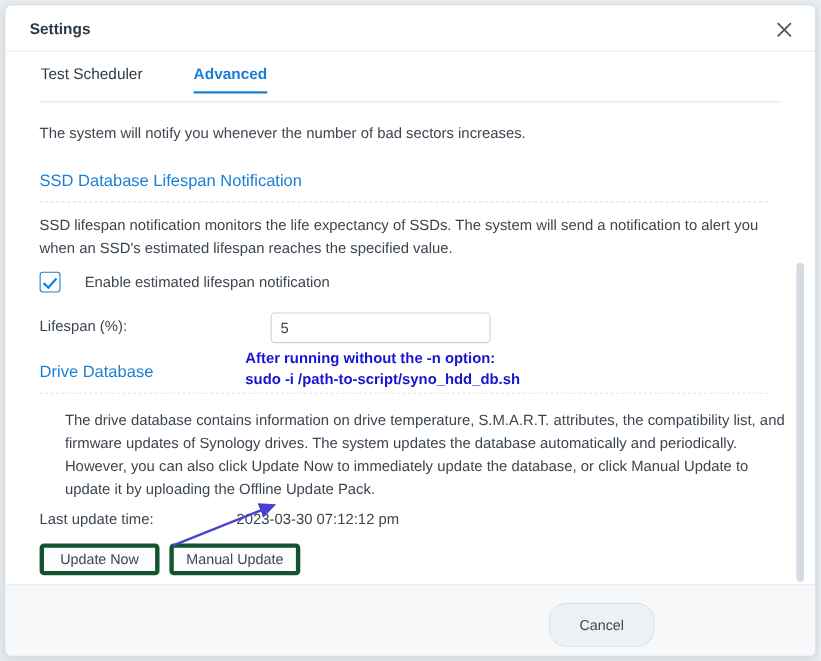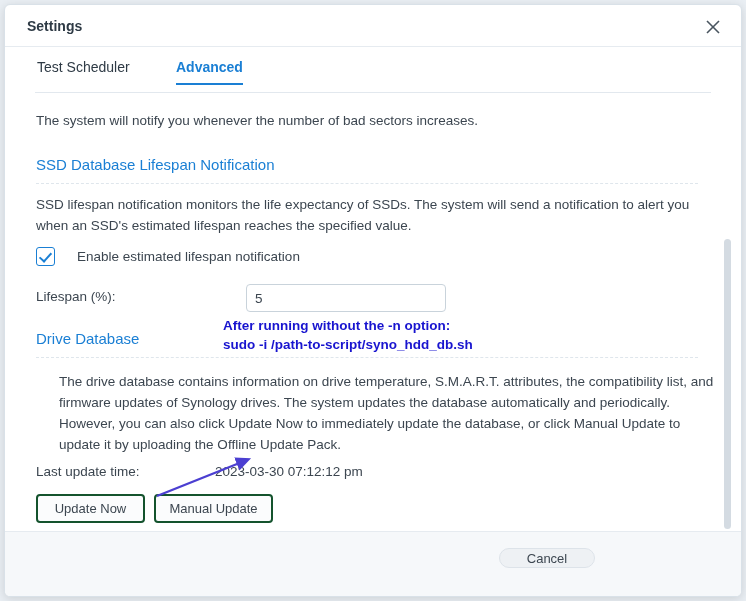--- a/index.html
+++ b/index.html
@@ -219,21 +219,21 @@
     font-family: "Liberation Sans", sans-serif;
     font-size: 13px;
     border-radius: 4px;
     box-sizing: border-box;
     cursor: pointer;
   }
   .btn-plain {
     position: absolute;
     height: 29px;
     background: #fbfcfd;
-    border: 2px solid #14532d;
+    border: 4px solid #14532d;
     color: #3c4650;
   }
   .btn-update-now { left: 31px; top: 401px; width: 109px; }
   .btn-manual-update { left: 149px; top: 401px; width: 119px; }
 
   .scrollbar-track {
     position: absolute;
     right: 12px;
     top: 146px;
     width: 7px;
@@ -277,21 +277,21 @@
     height: 65px;
     background: #f6f8fa;
     border-top: 1px solid #e6ebf0;
     box-sizing: border-box;
   }
   .btn-cancel {
     position: absolute;
     right: 146px;
     top: 16px;
     width: 96px;
-    height: 20px;
+    height: 40px;
     background: #eef1f4;
     border: 1px solid #dde3e9;
     color: #3c4650;
     border-radius: 16px;
   }
   .btn-apply {
     position: absolute;
     right: 22px;
     top: 16px;
     width: 118px;

